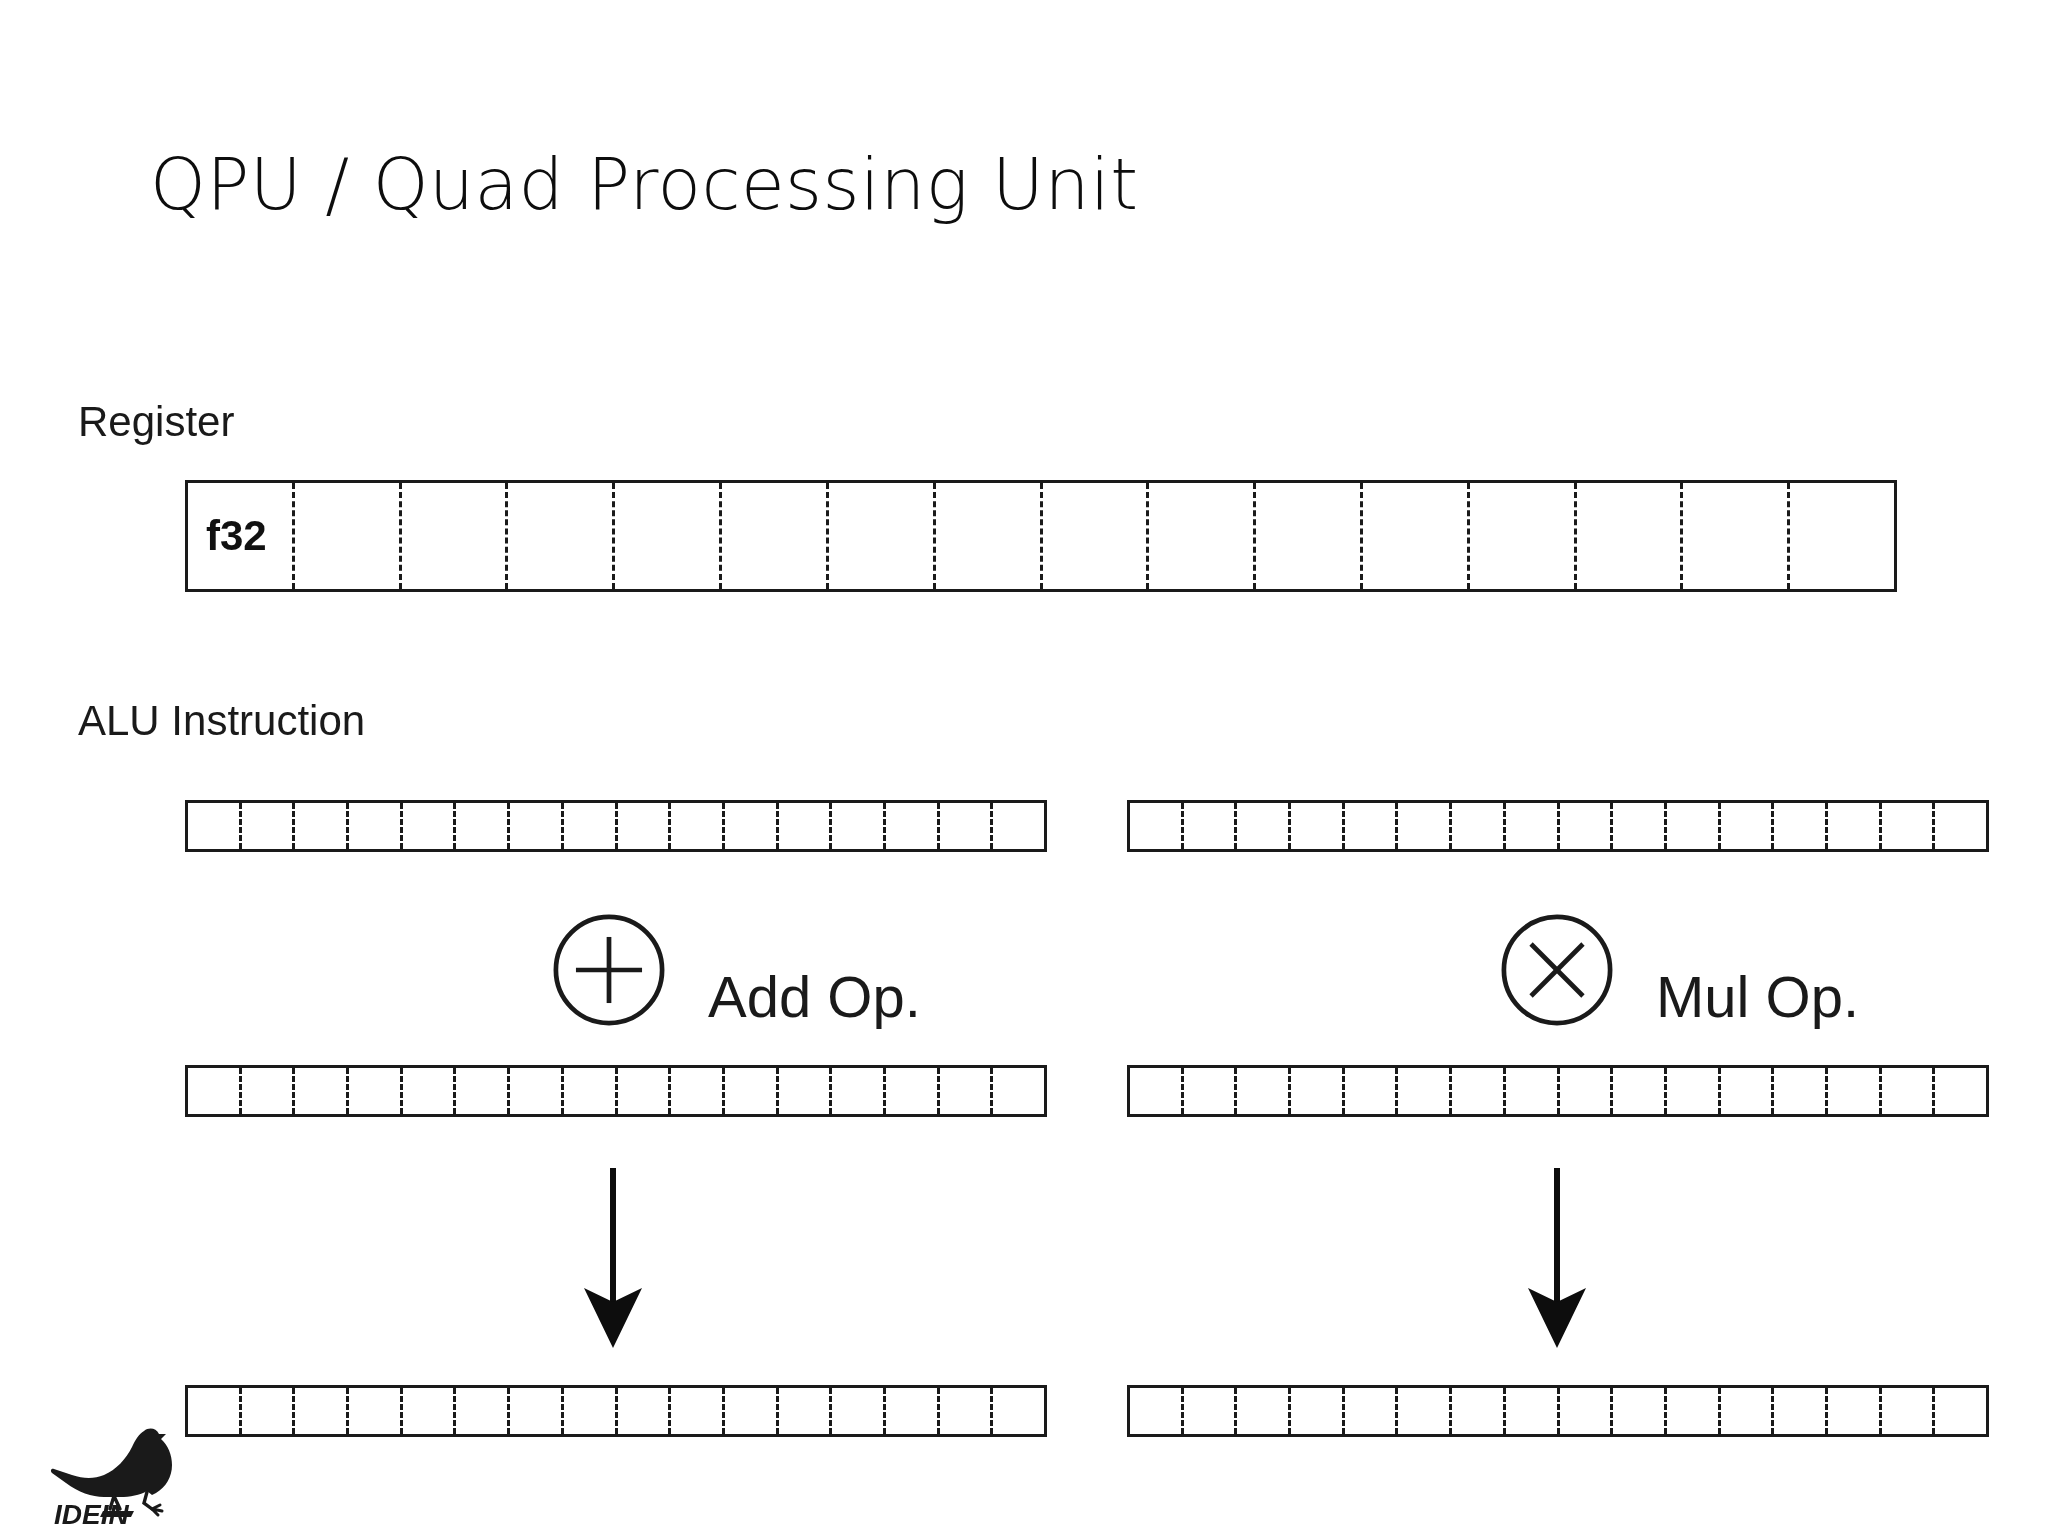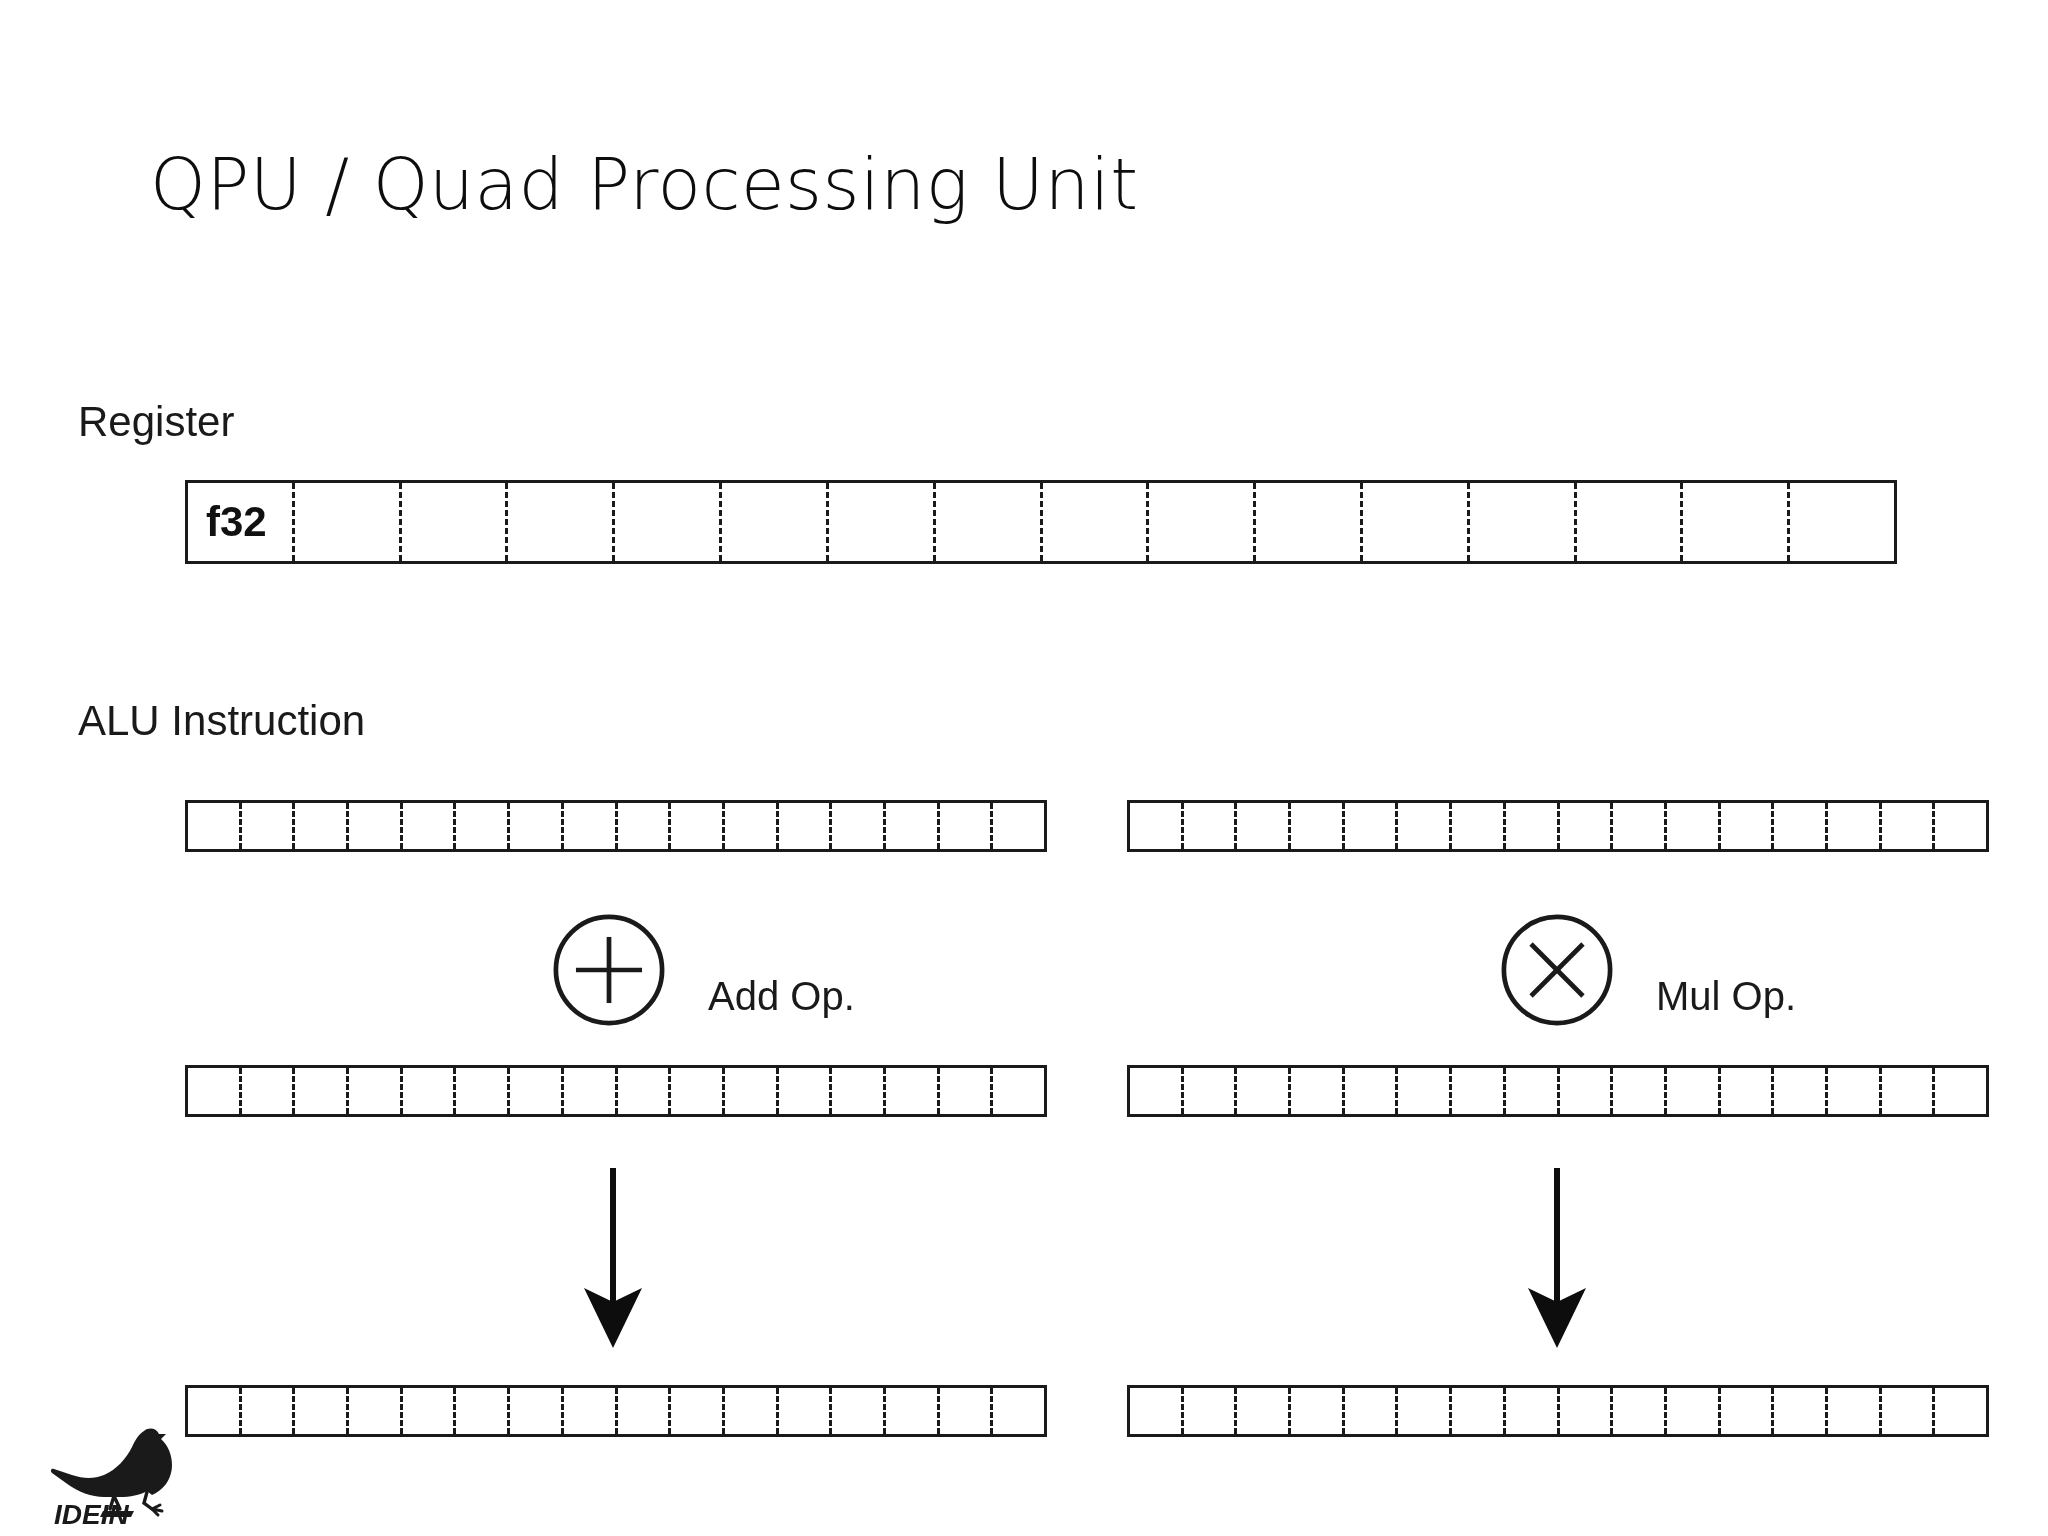--- a/index.html
+++ b/index.html
@@ -75,21 +75,21 @@
     color: #111111;
     padding-left: 18px;
     white-space: nowrap;
   }
 
   
   #register-bar {
     left: 185px;
     top: 480px;
     width: 1712px;
-    height: 84px;
+    height: 112px;
   }
 
   
   .alu-bar {
     height: 52px;
     width: 862px;
   }
   .col-left  { left: 185px; }
   .col-right { left: 1127px; }
 
@@ -107,21 +107,21 @@
   #op-add-group { left: 550px; top: 905px; }
   #op-mul-group { left: 1498px; top: 905px; }
 
   .op-circle {
     width: 118px;
     height: 118px;
     flex: 0 0 auto;
   }
   .op-label {
     font-family: "Liberation Sans", sans-serif;
-    font-size: 40px;
+    font-size: 58px;
     color: #1a1a1a;
     white-space: nowrap;
     margin-left: 40px;
     padding-top: 52px;
   }
 
   
   .flow-arrow {
     position: absolute;
     width: 90px;

